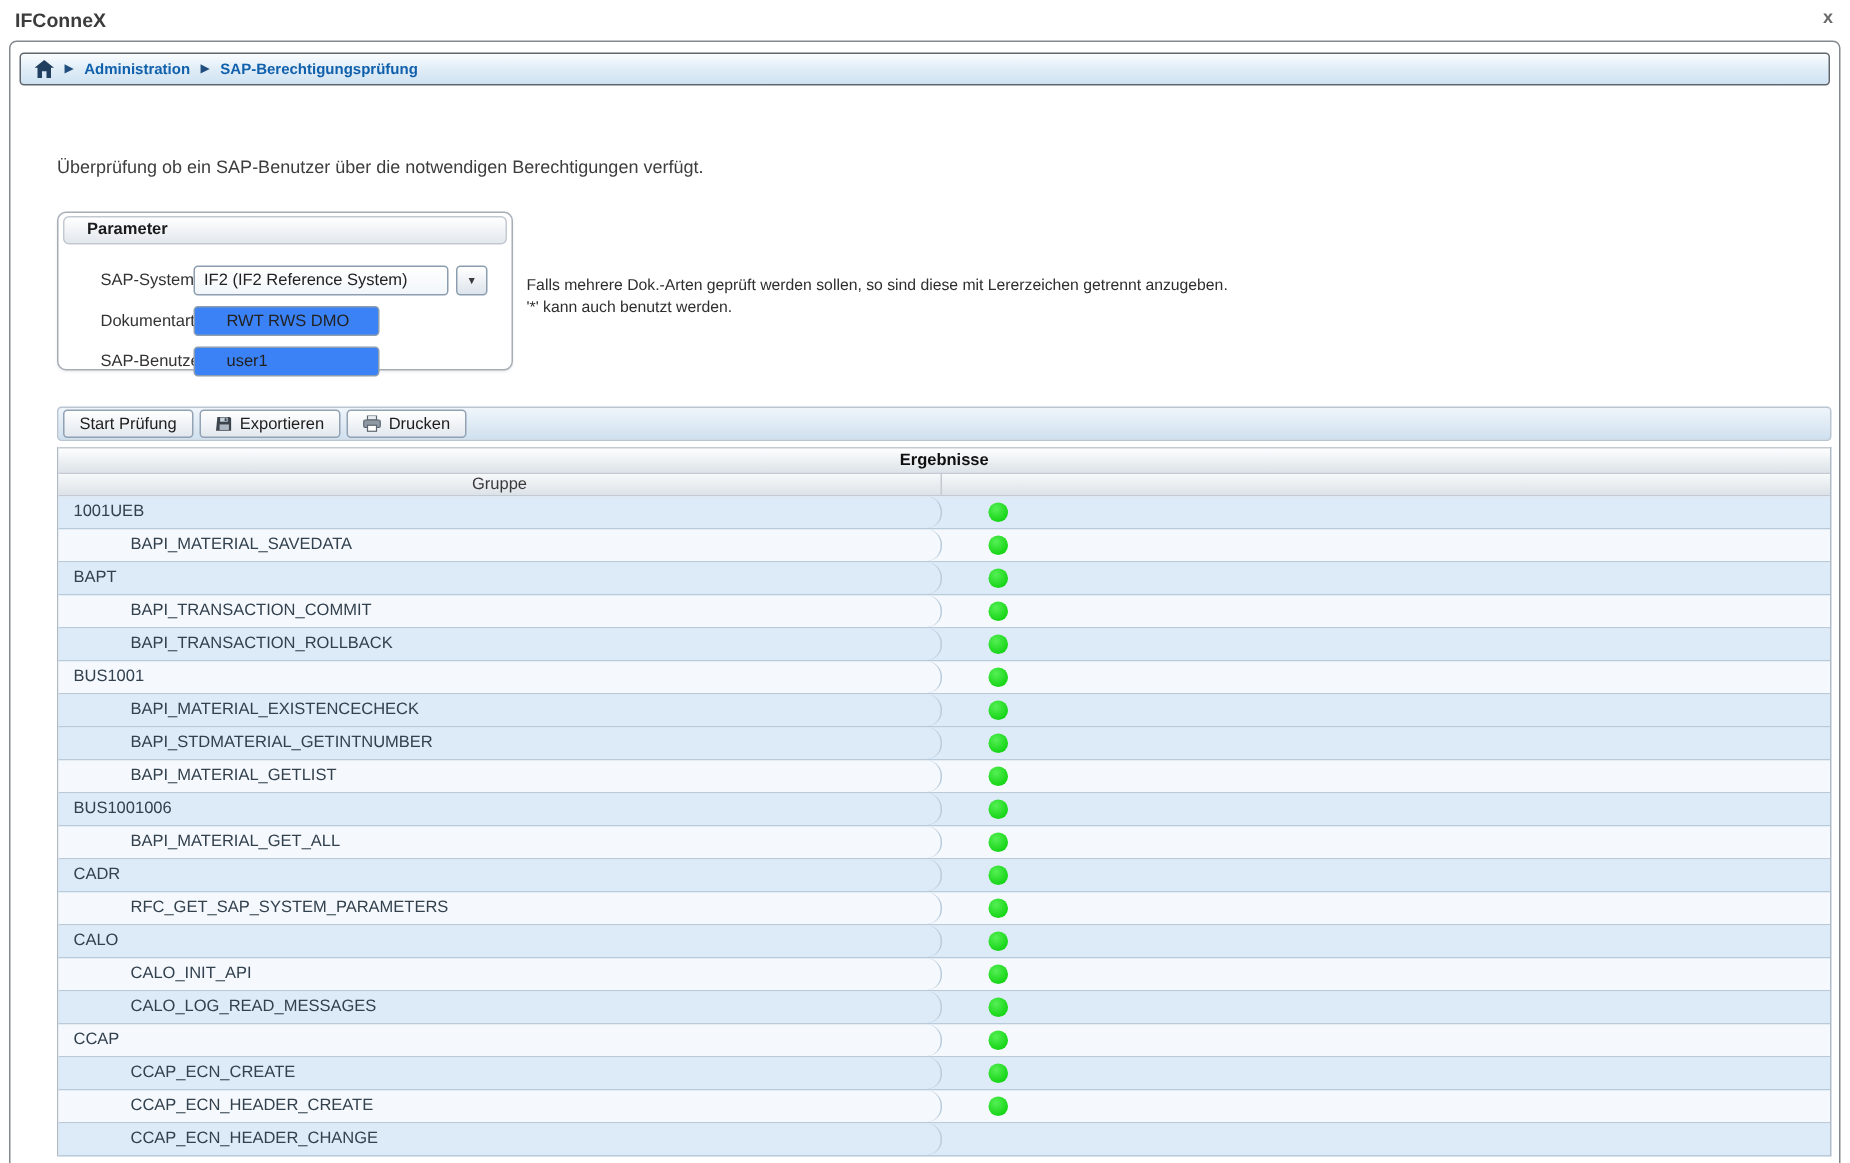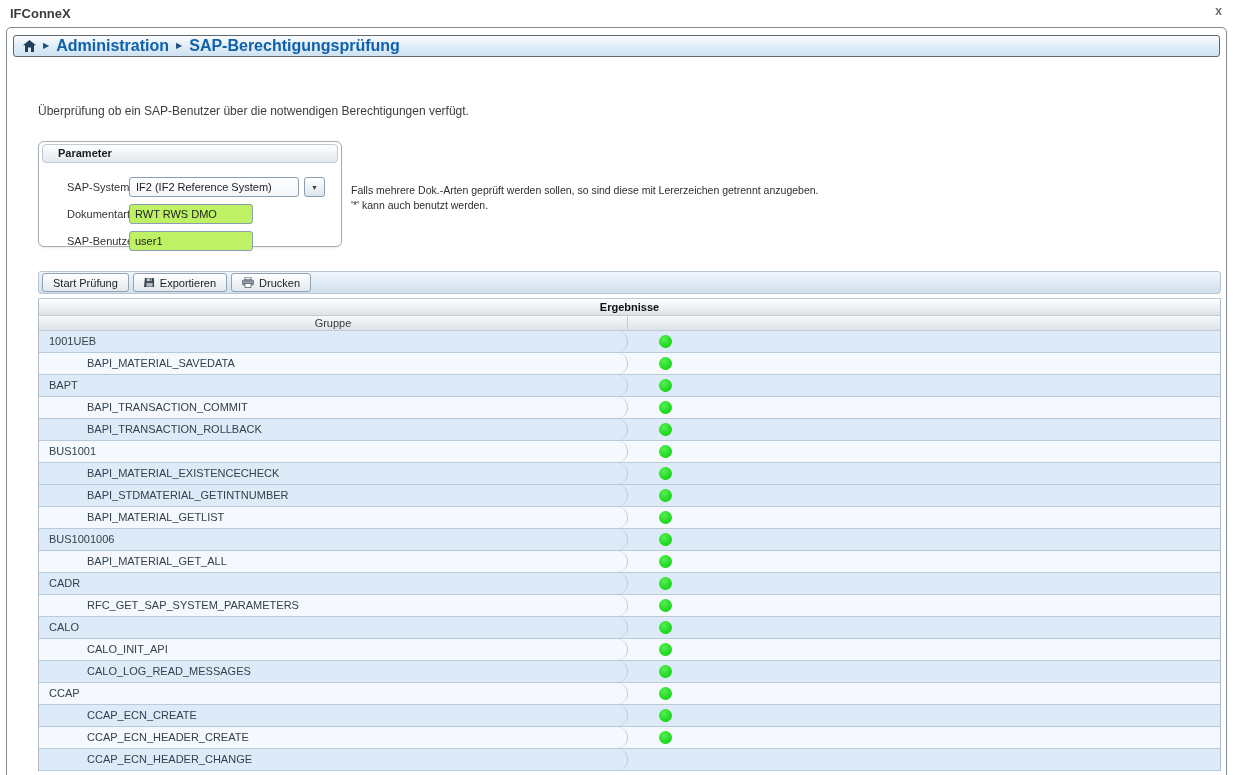--- a/index.html
+++ b/index.html
@@ -30,21 +30,21 @@
   
   .breadcrumb {
     position: absolute; left: 6px; top: 7px; right: 6px; height: 22px;
     border: 1px solid #5f666e;
     border-radius: 3px;
     background: linear-gradient(#fbfdfe, #e2eef8 45%, #cfe2f1);
     display: flex; align-items: center;
     padding-left: 9px; gap: 7px;
   }
   .crumb-sep { font-size: 8px; color: #1f4e7e; line-height: 1; }
-  .crumb-link { font-size: 16px; font-weight: bold; color: #1060ac; cursor: pointer; }
+  .crumb-link { font-size: 10px; font-weight: bold; color: #1060ac; cursor: pointer; }
   .home-icon { display: inline-flex; margin-top: -1px; cursor: pointer; }
   
   .intro {
     position: absolute; left: 31px; top: 76px;
     font-size: 12px; color: #3d3d3d;
   }
   
   .param-box {
     position: absolute; left: 31px; top: 113px;
     width: 304px; height: 106px;
@@ -84,22 +84,22 @@
     border: 1px solid #8b9dae; border-radius: 3px;
     background: linear-gradient(#ffffff, #dde4ec);
     display: flex; align-items: center; justify-content: center;
     cursor: pointer;
   }
   .combo-btn .arrow { font-size: 7px; color: #3a3a3a; line-height: 1; }
   .param-input {
     position: absolute; left: 90px; top: 0;
     width: 124px; height: 20px;
     border: 1px solid #8b9dae; border-radius: 3px;
-    background: #bef264;
-    font-size: 11px; color: #222222; padding-left: 5px;
+    background: #3b82f6;
+    font-size: 11px; color: #222222; padding-left: 21px;
     font-family: "Liberation Sans", "DejaVu Sans", sans-serif;
     outline: none;
   }
   
   .hint {
     position: absolute; left: 344px; top: 155px;
     font-size: 10.5px; color: #2e2e2e; line-height: 15px;
   }
   
   .toolbar {

